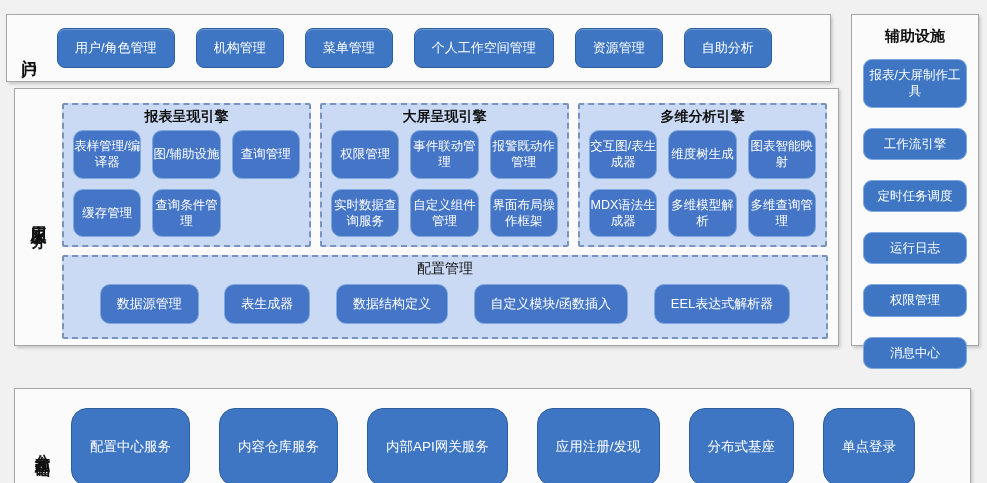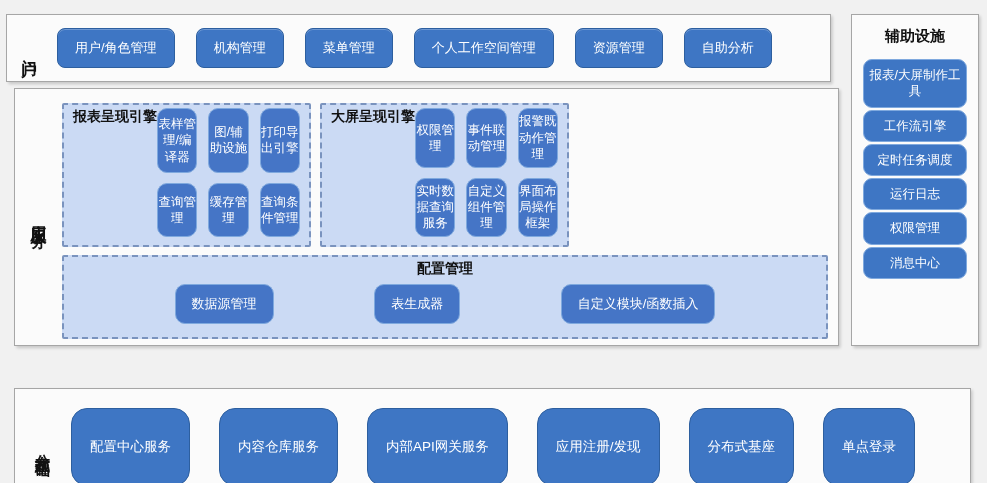--- a/index.html
+++ b/index.html
@@ -44,21 +44,21 @@
   .sec-app { left: 14px; top: 88px; width: 825px; height: 258px; display: flex; }
   .app-label-col { width: 58px; display: flex; align-items: center; justify-content: center; }
   .app-content { flex: 1; padding: 14px 10px 10px 0; }
   .engines-row { display: flex; gap: 9px; }
   .engine-box {
     width: 249px; height: 144px;
     background: #cbdaf4;
     border: 2px dashed #7a93be;
     border-radius: 2px;
     padding: 3px 9px 8px 9px;
-    display: flex; flex-direction: row;
+    display: flex; flex-direction: column;
   }
   .engine-title { text-align: center; font-weight: bold; font-size: 14px; color: #111; margin-bottom: 4px; }
   .engine-grid { display: grid; grid-template-columns: repeat(3, 1fr); gap: 10px 11px; flex: 1; }
   .btn-module {
     background: #4575c6;
     border: 1.5px solid #7fa9de;
     border-radius: 10px;
     color: #fff;
     font-size: 12.5px;
     line-height: 1.3;
@@ -69,36 +69,36 @@
   }
   .config-box {
     margin-top: 8px;
     width: 766px; height: 84px;
     background: #cbdaf4;
     border: 2px dashed #7a93be;
     border-radius: 2px;
     padding: 3px 10px 8px 10px;
     display: flex; flex-direction: column;
   }
-  .config-title { text-align: center; font-weight: bold; font-size: 14px; color: #111; }
+  .config-title { text-align: center; font-weight: normal; font-size: 14px; color: #111; }
   .config-row { flex: 1; display: flex; align-items: center; justify-content: space-evenly; }
   .btn-config {
     background: #4575c6;
     border: 1.5px solid #7fa9de;
     border-radius: 10px;
     color: #fff;
     font-size: 13px;
     padding: 10px 16px;
     text-align: center;
     white-space: nowrap;
   }
   
   .sec-aux { left: 851px; top: 14px; width: 128px; height: 332px; display: flex; flex-direction: column; align-items: center; }
   .aux-title { font-weight: bold; font-size: 15px; color: #111; margin-top: 12px; }
-  .aux-buttons { display: flex; flex-direction: column; align-items: center; gap: 2px; margin-top: 13px; width: 100%; }
+  .aux-buttons { display: flex; flex-direction: column; align-items: center; gap: 20px; margin-top: 13px; width: 100%; }
   .btn-aux {
     width: 104px;
     background: #3e76c4;
     border: 1.5px solid #7fa9de;
     border-radius: 9px;
     color: #fff;
     font-size: 12.5px;
     line-height: 1.3;
     text-align: center;
     padding: 7px 4px;
@@ -144,44 +144,56 @@
     <div class="app-label-col">
       <div class="v-label">应用服务</div>
     </div>
     <div class="app-content">
       <div class="engines-row">
         <div class="engine-box">
           <div class="engine-title">报表呈现引擎</div>
           <div class="engine-grid">
               <div class="btn-module">表样管理/编译器</div>
               <div class="btn-module">图/辅助设施</div>
-              <div class="btn-module">打印导出引擎</div>
               <div class="btn-module">查询管理</div>
               <div class="btn-module">缓存管理</div>
               <div class="btn-module">查询条件管理</div>
             </div>
         </div>
         <div class="engine-box">
           <div class="engine-title">大屏呈现引擎</div>
           <div class="engine-grid">
               <div class="btn-module">权限管理</div>
               <div class="btn-module">事件联动管理</div>
               <div class="btn-module">报警既动作管理</div>
               <div class="btn-module">实时数据查询服务</div>
               <div class="btn-module">自定义组件管理</div>
               <div class="btn-module">界面布局操作框架</div>
             </div>
         </div>
+        <div class="engine-box">
+          <div class="engine-title">多维分析引擎</div>
+          <div class="engine-grid">
+              <div class="btn-module">交互图/表生成器</div>
+              <div class="btn-module">维度树生成</div>
+              <div class="btn-module">图表智能映射</div>
+              <div class="btn-module">MDX语法生成器</div>
+              <div class="btn-module">多维模型解析</div>
+              <div class="btn-module">多维查询管理</div>
+            </div>
+        </div>
       </div>
       <div class="config-box">
         <div class="config-title">配置管理</div>
         <div class="config-row">
             <div class="btn-config">数据源管理</div>
             <div class="btn-config">表生成器</div>
+            <div class="btn-config">数据结构定义</div>
             <div class="btn-config">自定义模块/函数插入</div>
+            <div class="btn-config">EEL表达式解析器</div>
           </div>
       </div>
     </div>
   </div>
 
   <div class="section sec-aux">
     <div class="aux-title">辅助设施</div>
     <div class="aux-buttons">
         <div class="btn-aux">报表/大屏制作工具</div>
         <div class="btn-aux">工作流引擎</div>

